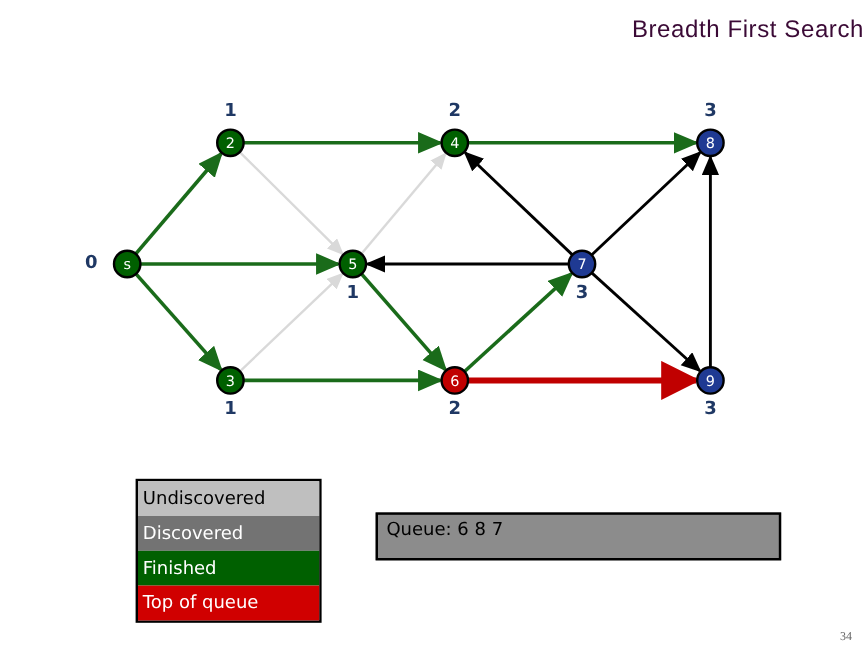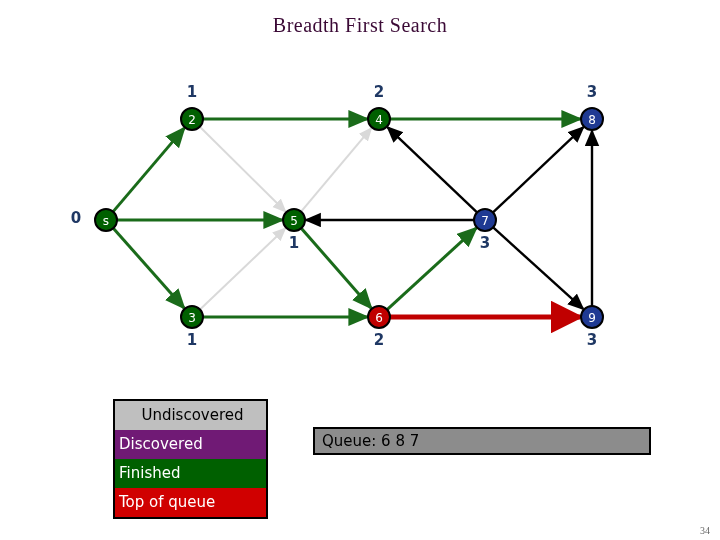--- a/index.html
+++ b/index.html
@@ -4,22 +4,22 @@
 <style>
   html,body{margin:0;padding:0;}
   body{
     width:720px;height:540px;background:#ffffff;
     font-family:"DejaVu Sans", sans-serif;
     overflow:hidden;position:relative;
   }
   #stage{position:absolute;left:0;top:0;width:720px;height:540px;}
 
   .title{
-    position:absolute;left:0;top:14px;width:720px;text-align:center;
-    font-family:Liberation Serif, serif;
+    position:absolute;left:0;top:14px;width:720px;text-align:right;
+    font-family:Liberation Sans, sans-serif;
     font-size:20px;font-weight:400;letter-spacing:0.5px;
     color:#3b0a36;
   }
 
   svg#graph{position:absolute;left:0;top:0;width:720px;height:540px;}
 
   .nodelabel{
     position:absolute;
     font-family:"DejaVu Sans", sans-serif;
     font-size:15px;font-weight:bold;color:#1f3864;
@@ -34,27 +34,27 @@
   }
   .legend-row{
     height:29px;line-height:29px;
     padding-left:4px;
     font-family:"DejaVu Sans", sans-serif;
     font-size:15px;
     box-sizing:border-box;
     white-space:nowrap;
     overflow:hidden;
   }
-  .lg-undiscovered{background:#bfbfbf;color:#000000;text-align:center;}
-  .lg-discovered{background:#701a75;color:#ffffff;}
+  .lg-undiscovered{background:#bfbfbf;color:#000000;}
+  .lg-discovered{background:#737373;color:#ffffff;}
   .lg-topqueue{background:#d00000;color:#ffffff;}
   .lg-finished{background:#006000;color:#ffffff;}
 
   .queuebar{
-    position:absolute;left:313px;top:427px;width:338px;height:28px;
+    position:absolute;left:313px;top:427px;width:338px;height:40px;
     background:#8c8c8c;border:2px solid #000000;box-sizing:border-box;
     font-family:"DejaVu Sans", sans-serif;
     font-size:15px;color:#000000;
     line-height:25px;padding-left:7px;
     white-space:nowrap;overflow:hidden;
   }
 
   .pagenum{
     position:absolute;right:10px;bottom:4px;
     font-family:Liberation Serif, serif;

